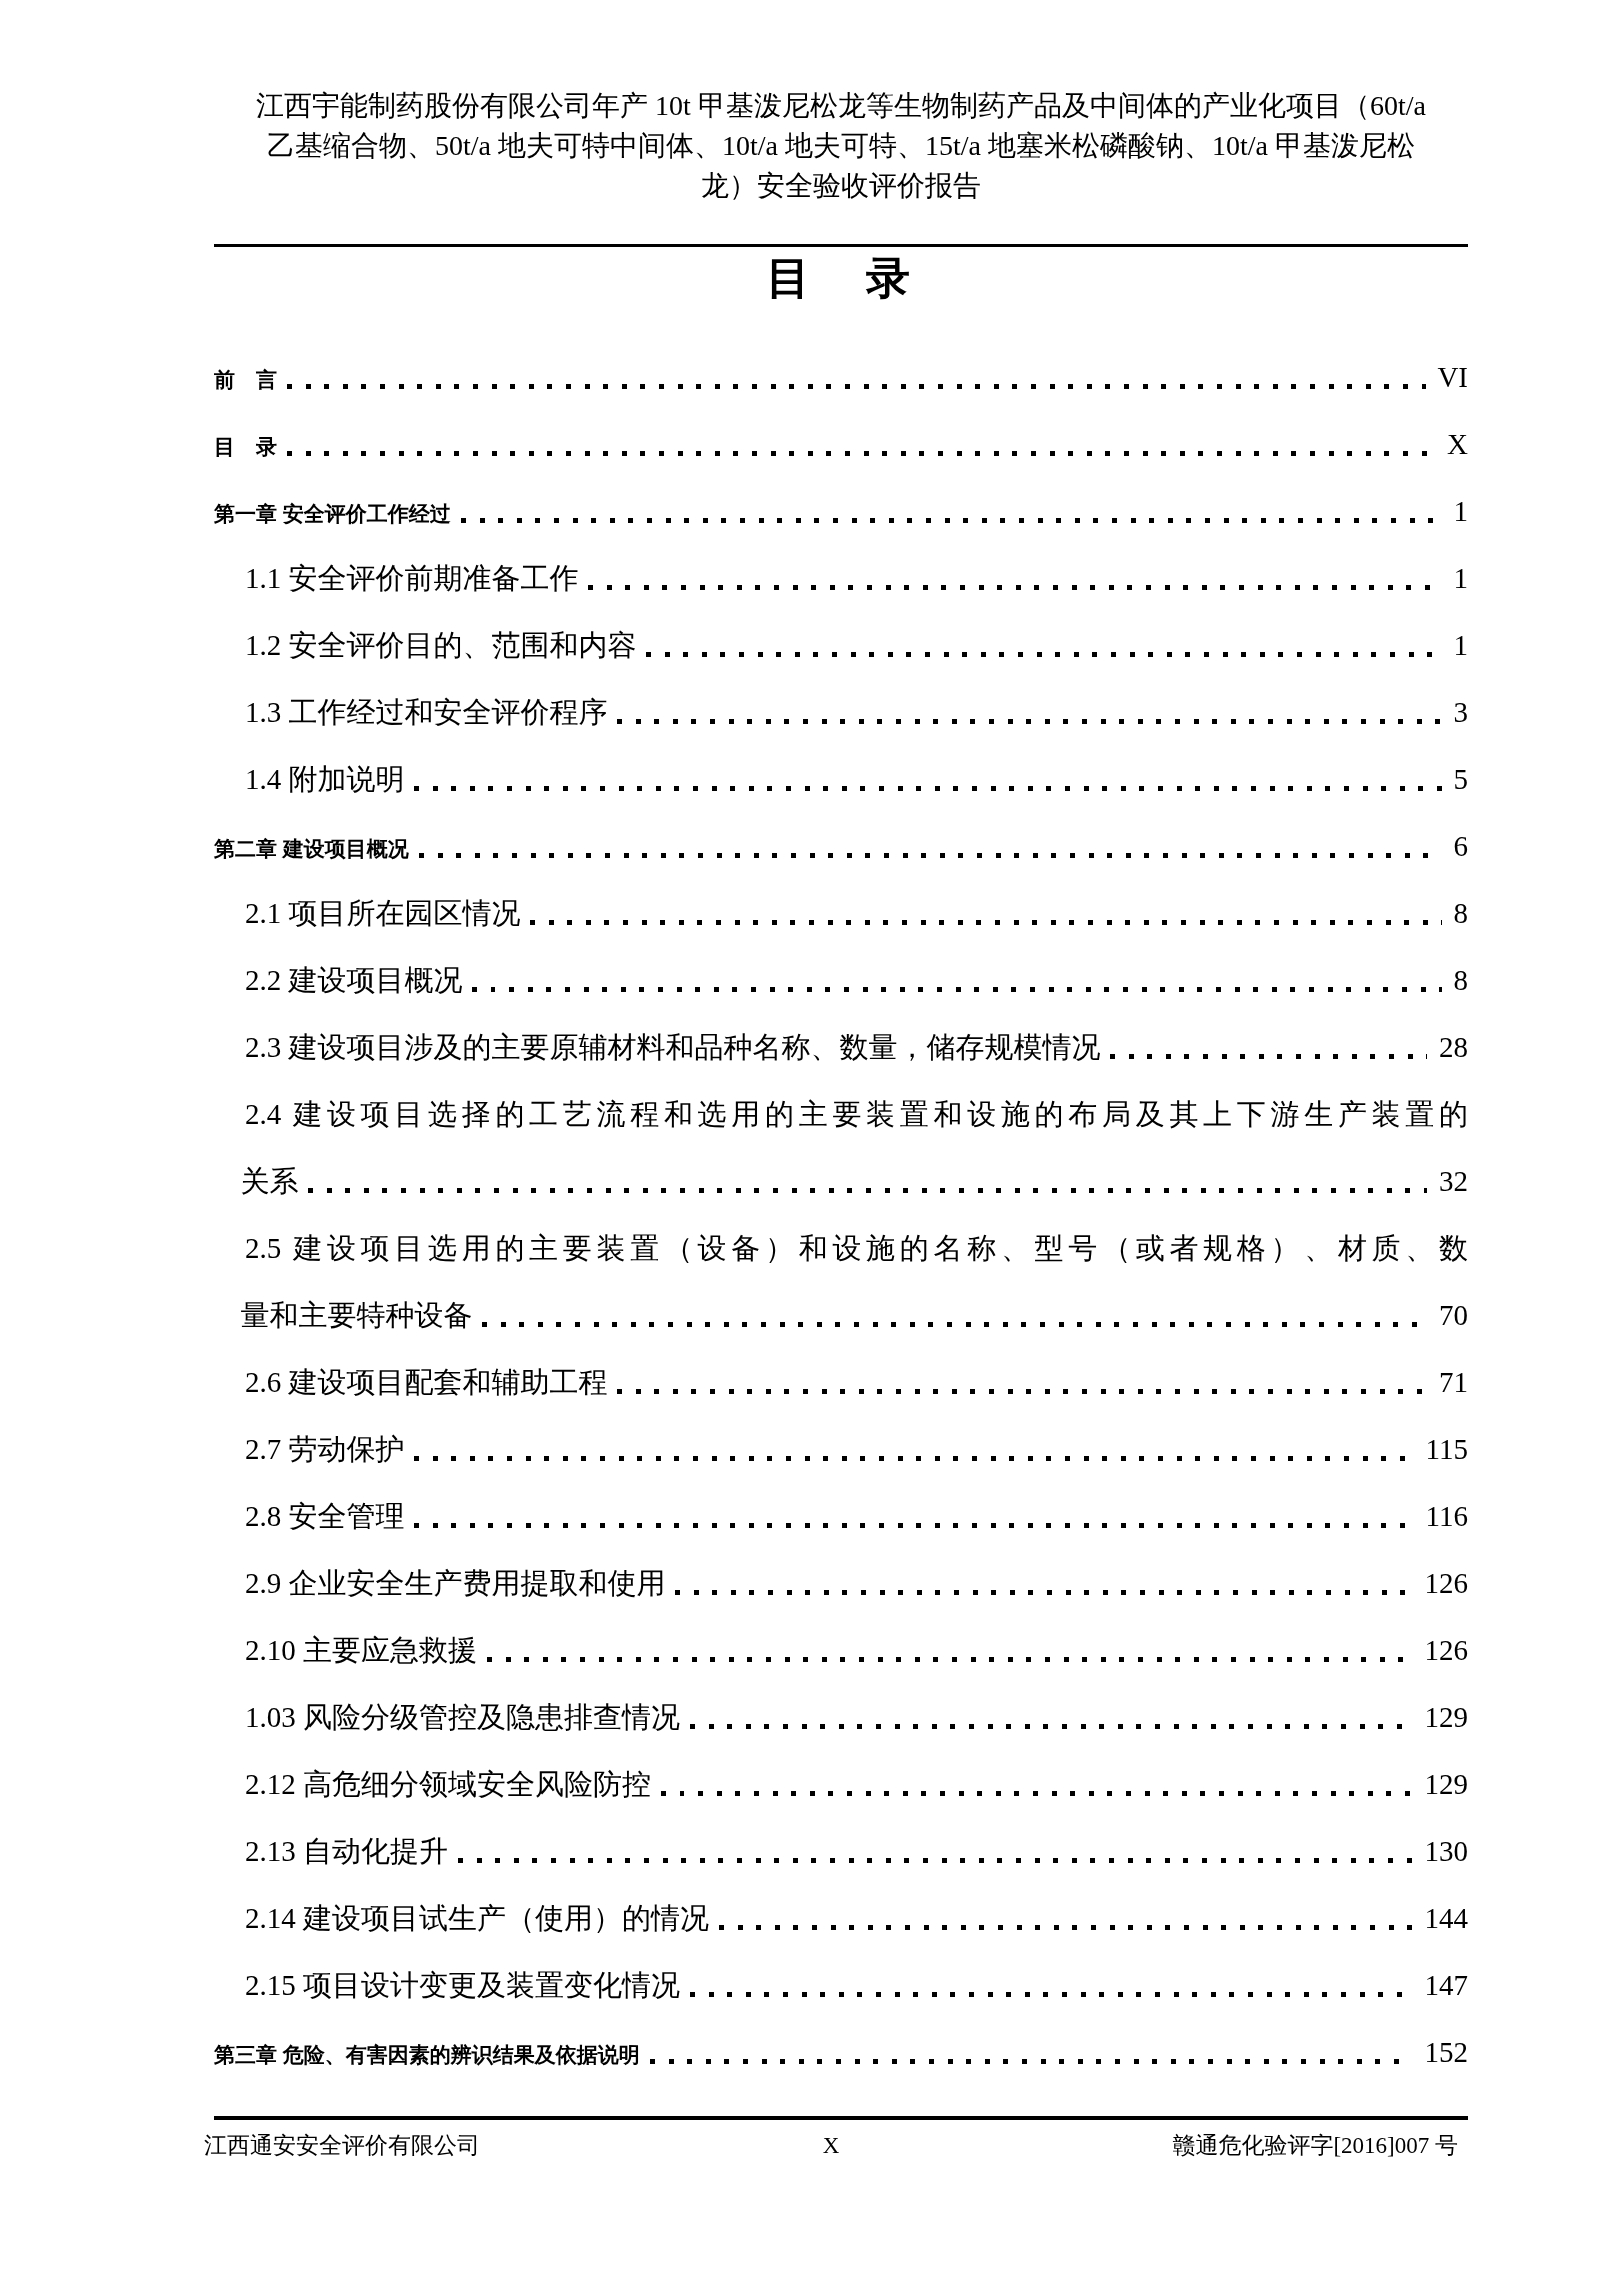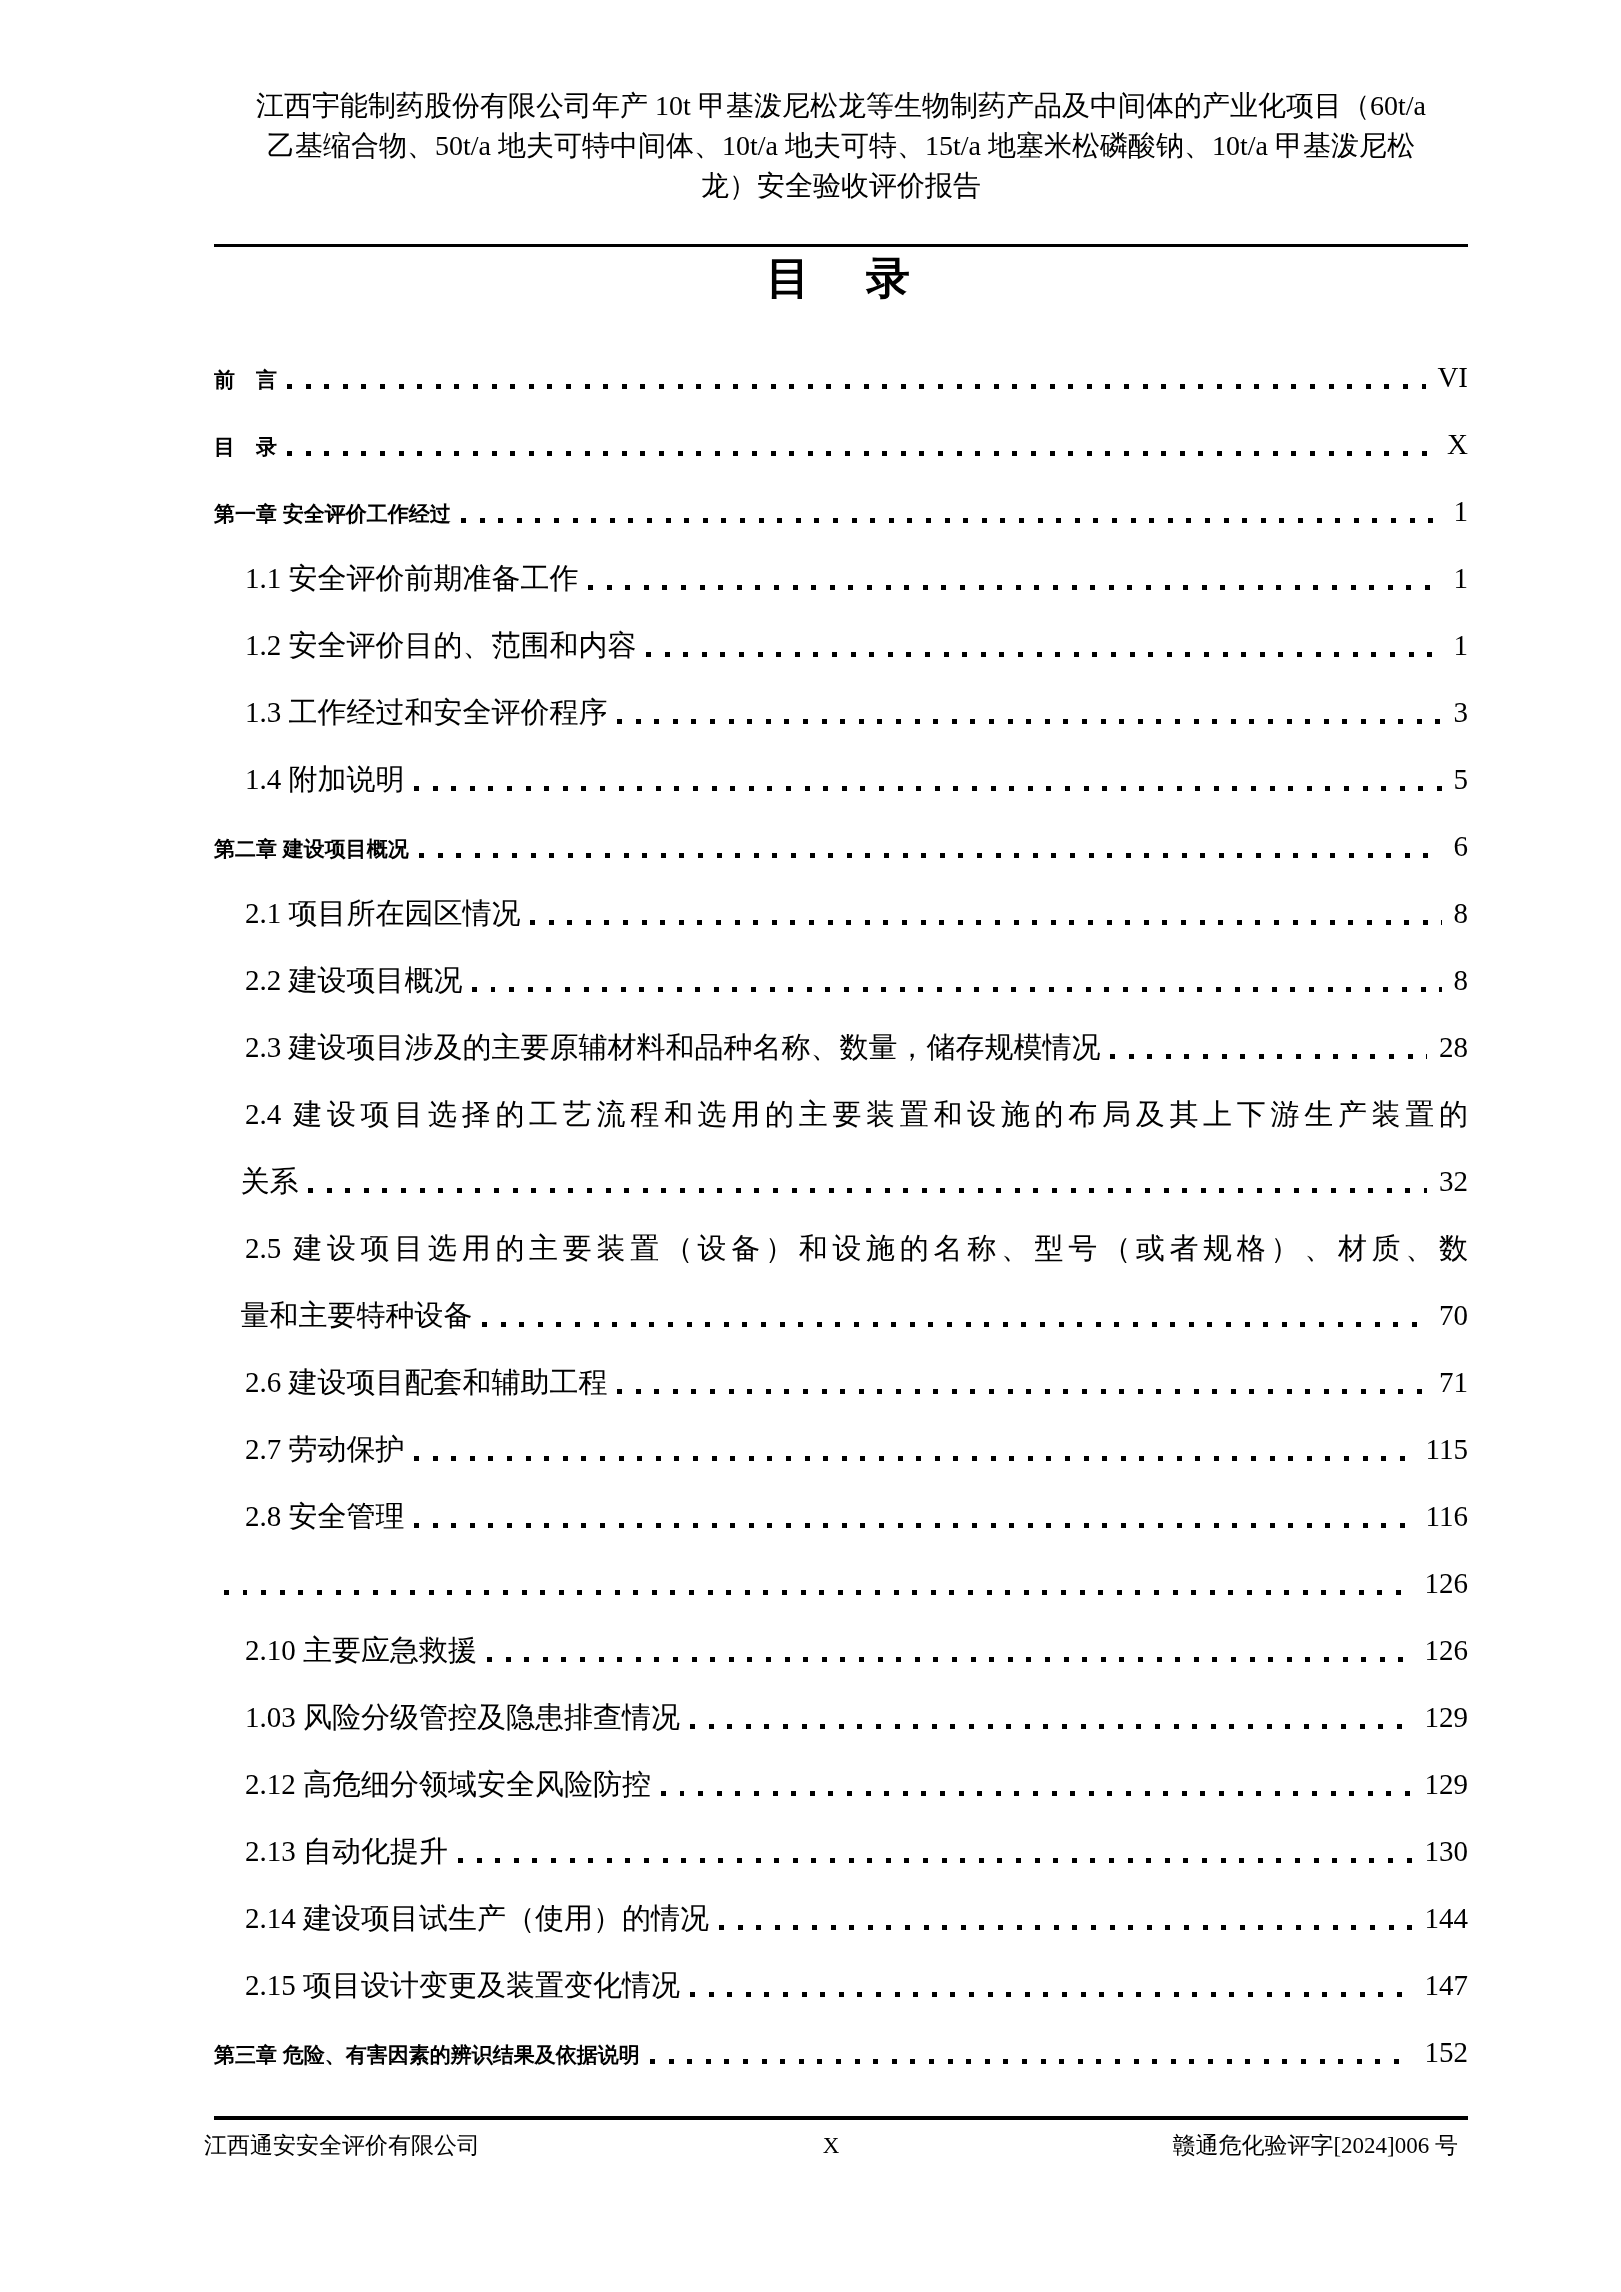--- a/index.html
+++ b/index.html
@@ -165,20 +165,21 @@
       <span class="label">2.7 劳动保护</span>
       <span class="leader"></span>
       <span class="pagenum">115</span>
     </div>
       <div class="toc-row style-section">
       <span class="label">2.8 安全管理</span>
       <span class="leader"></span>
       <span class="pagenum">116</span>
     </div>
       <div class="toc-row style-section">
+      <span class="label">2.9 企业安全生产费用提取和使用</span>
       <span class="leader"></span>
       <span class="pagenum">126</span>
     </div>
       <div class="toc-row style-section">
       <span class="label">2.10 主要应急救援</span>
       <span class="leader"></span>
       <span class="pagenum">126</span>
     </div>
       <div class="toc-row style-section">
       <span class="label">1.03 风险分级管控及隐患排查情况</span>
@@ -209,17 +210,17 @@
       <span class="label">第三章 危险、有害因素的辨识结果及依据说明</span>
       <span class="leader"></span>
       <span class="pagenum">152</span>
     </div>
     </div>
 
   <div class="footer-rule"></div>
   <div class="footer">
     <span class="f-left">江西通安安全评价有限公司</span>
     <span class="f-center">X</span>
-    <span class="f-right">赣通危化验评字[2024]006 号</span>
+    <span class="f-right">赣通危化验评字[2016]007 号</span>
   </div>
 
 </div>
 
 
 </body></html>

